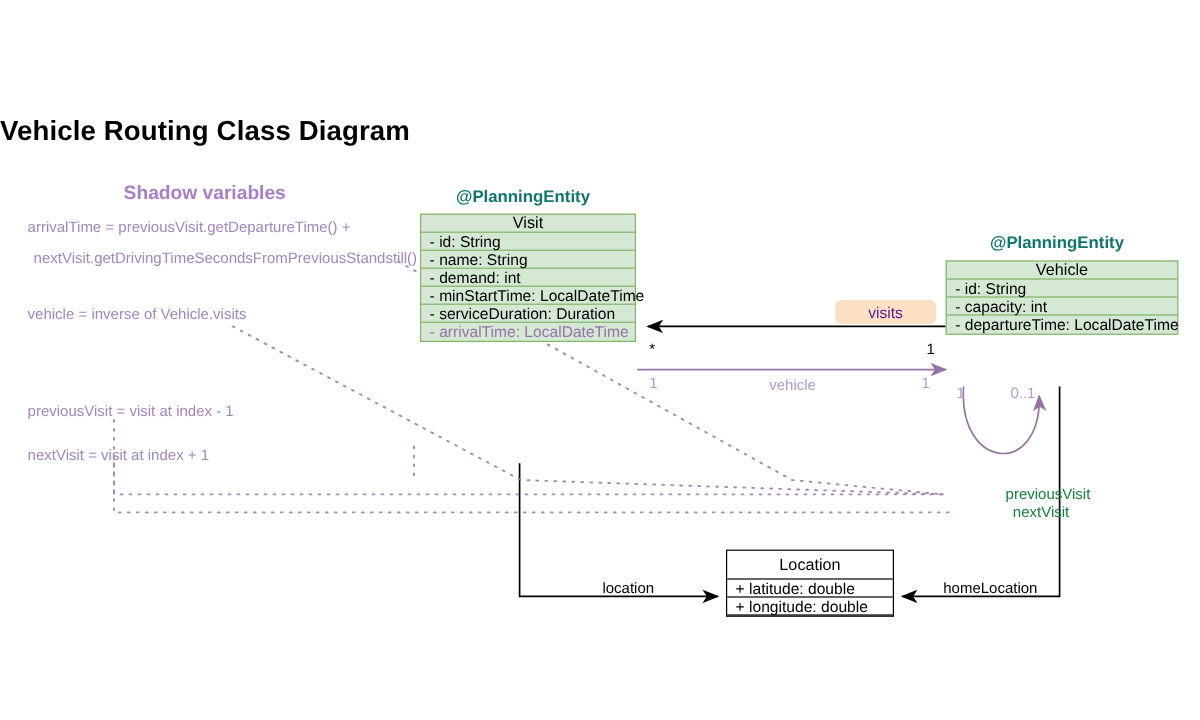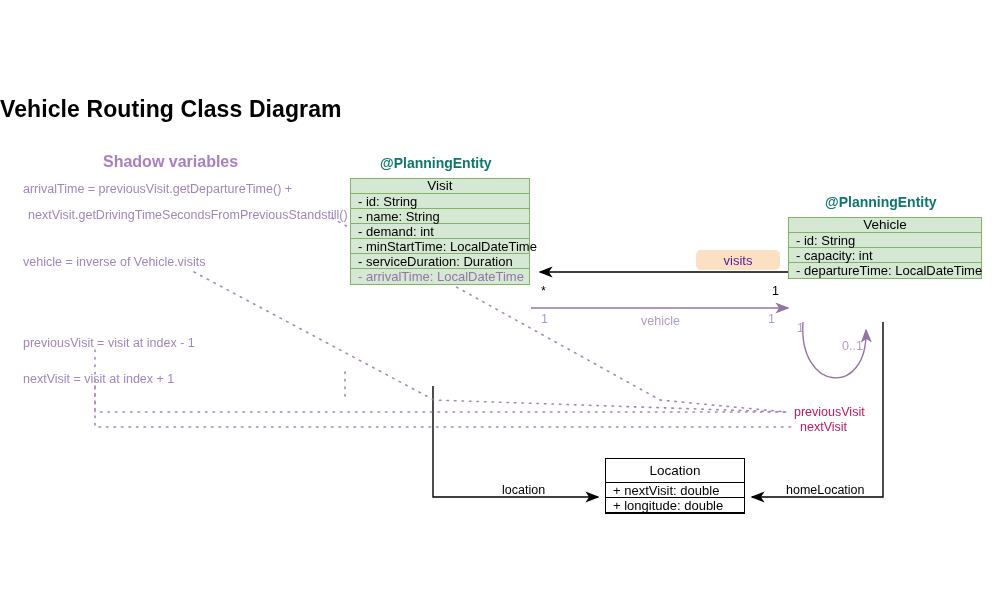--- a/index.html
+++ b/index.html
@@ -99,21 +99,21 @@
   }
   
   .edge-label {
     position: absolute;
     font-size: 12.5px;
     white-space: nowrap;
     line-height: 1;
   }
   .edge-label.black { color: #000000; }
   .edge-label.purple { color: #b09ac9; }
-  .edge-label.purple-strong { color: #be185d; }
+  .edge-label.purple-strong { color: #15803d; margin-left: 44px; }
   
   .note {
     position: absolute;
     font-size: 12.5px;
     color: #a186bd;
     white-space: nowrap;
     line-height: 1;
   }
   .note.title {
     font-size: 16px;
@@ -198,36 +198,36 @@
 
   <div class="uml-class" style="left:788px; top:217px; width:194px;">
     <div class="uml-row uml-name">Vehicle</div>
     <div class="uml-row">- id: String</div>
     <div class="uml-row">- capacity: int</div>
     <div class="uml-row">- departureTime: LocalDateTime</div>
   </div>
 
   <div class="uml-class plain" style="left:605px; top:458px; width:140px;">
     <div class="uml-row uml-name" style="height:24px;">Location</div>
-    <div class="uml-row">+ nextVisit: double</div>
+    <div class="uml-row">+ latitude: double</div>
     <div class="uml-row">+ longitude: double</div>
   </div>
 
 
   <div class="chip" style="left:696px; top:250px; width:84px; height:20px;">visits</div>
 
   <div class="edge-label black" style="left:541px; top:285px;">*</div>
   <div class="edge-label black" style="left:772px; top:285px;">1</div>
 
   <div class="edge-label purple" style="left:541px; top:313px;">1</div>
   <div class="edge-label purple" style="left:641px; top:315px;">vehicle</div>
   <div class="edge-label purple" style="left:768px; top:313px;">1</div>
 
   <div class="edge-label purple" style="left:797px; top:322px;">1</div>
-  <div class="edge-label purple" style="left:842px; top:340px;">0..1</div>
+  <div class="edge-label purple" style="left:842px; top:322px;">0..1</div>
 
   <div class="edge-label black" style="left:502px; top:484px;">location</div>
   <div class="edge-label black" style="left:786px; top:484px;">homeLocation</div>
 
   <div class="edge-label purple-strong" style="left:794px; top:406px;">previousVisit</div>
   <div class="edge-label purple-strong" style="left:800px; top:421px;">nextVisit</div>
 
 </div>
 
 </body></html>

